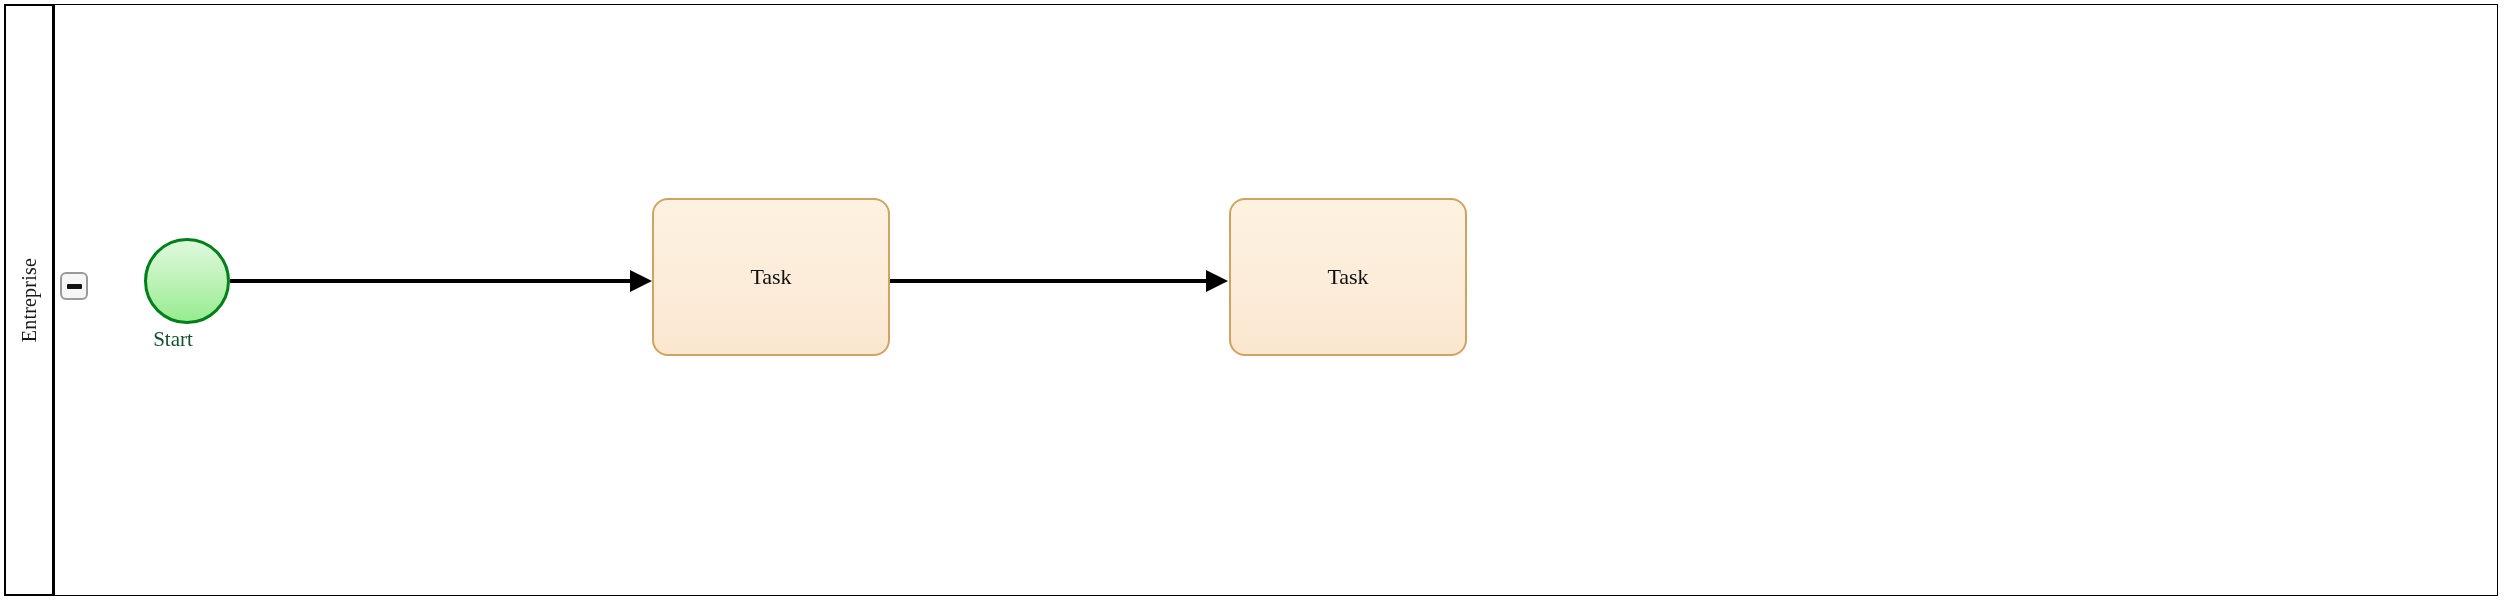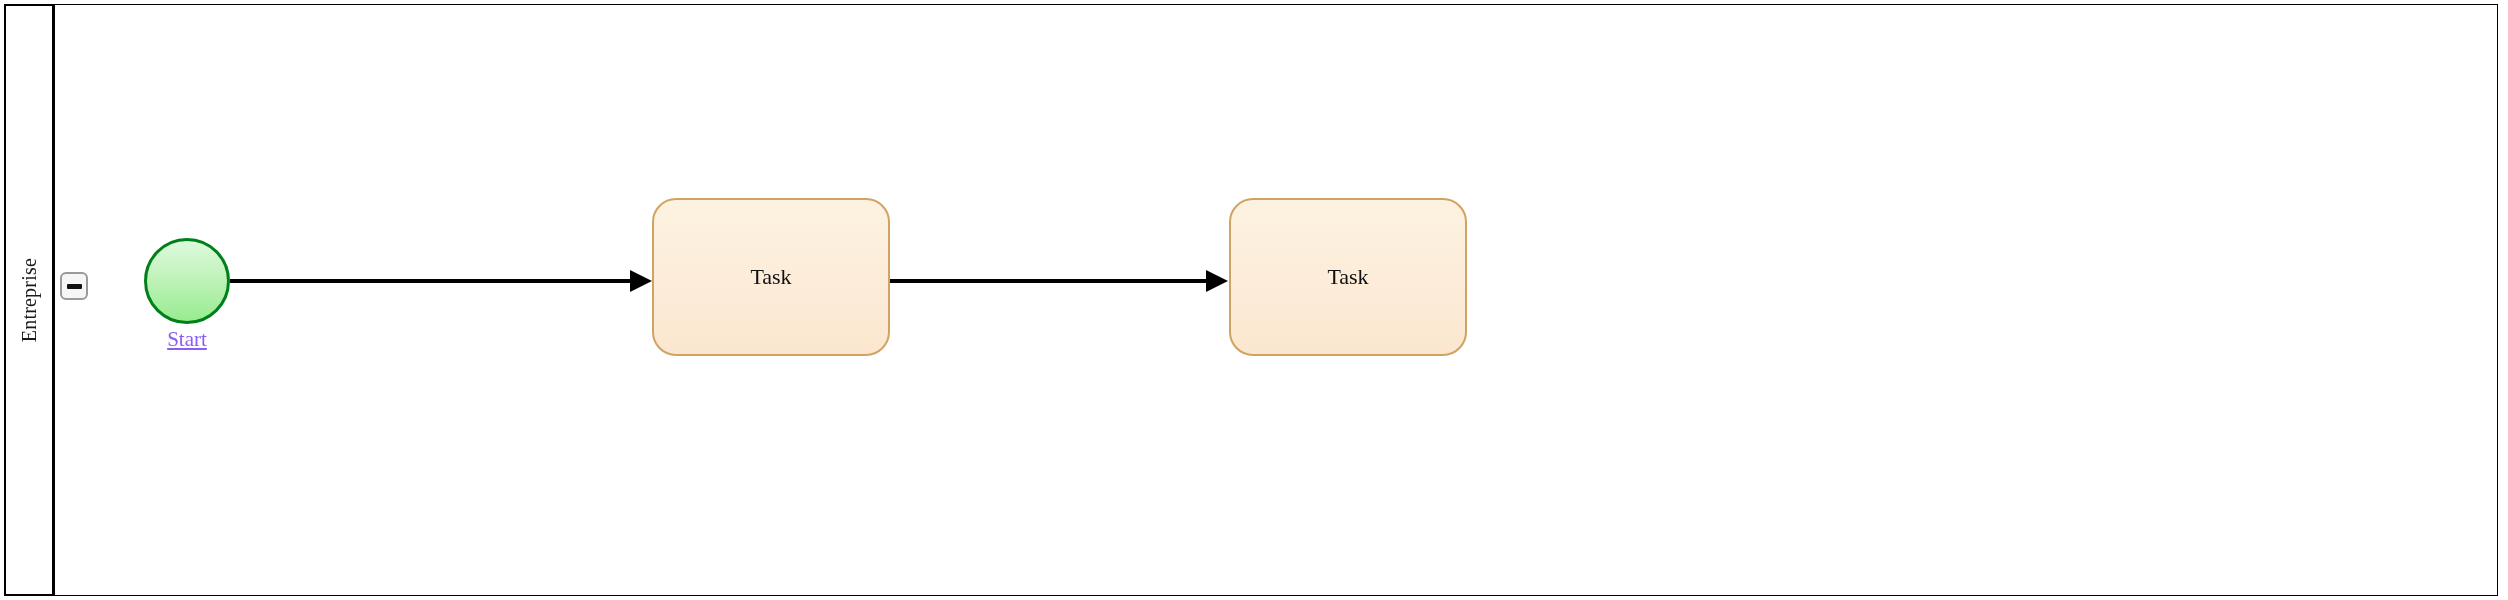--- a/index.html
+++ b/index.html
@@ -92,38 +92,37 @@
     top: 238px;
     width: 86px;
     height: 86px;
     box-sizing: border-box;
     border-radius: 50%;
     border: 3px solid #00801a;
     background: linear-gradient(to bottom, #ddf9dc 0%, #c5f3bf 40%, #97ec90 100%);
   }
   .start-label {
     position: absolute;
-    left: 110px;
+    left: 96px;
     top: 327px;
     width: 154px;
     text-align: center;
     font-size: 21px;
-    color: #8b5cf6;
+    color: #14532d;
     font-family: "Liberation Serif", "DejaVu Serif", serif;
-    text-decoration: underline;
   }
 
   
   .task {
     position: absolute;
     box-sizing: border-box;
     width: 238px;
     height: 158px;
     border: 2px solid #d1a363;
-    border-radius: 24px;
+    border-radius: 16px;
     background: linear-gradient(to bottom, #fdf2e1 0%, #fcecd9 55%, #fbe7cf 100%);
     display: flex;
     align-items: center;
     justify-content: center;
   }
   .task-label {
     font-size: 22px;
     color: #111111;
     font-family: "Liberation Serif", "DejaVu Serif", serif;
   }

